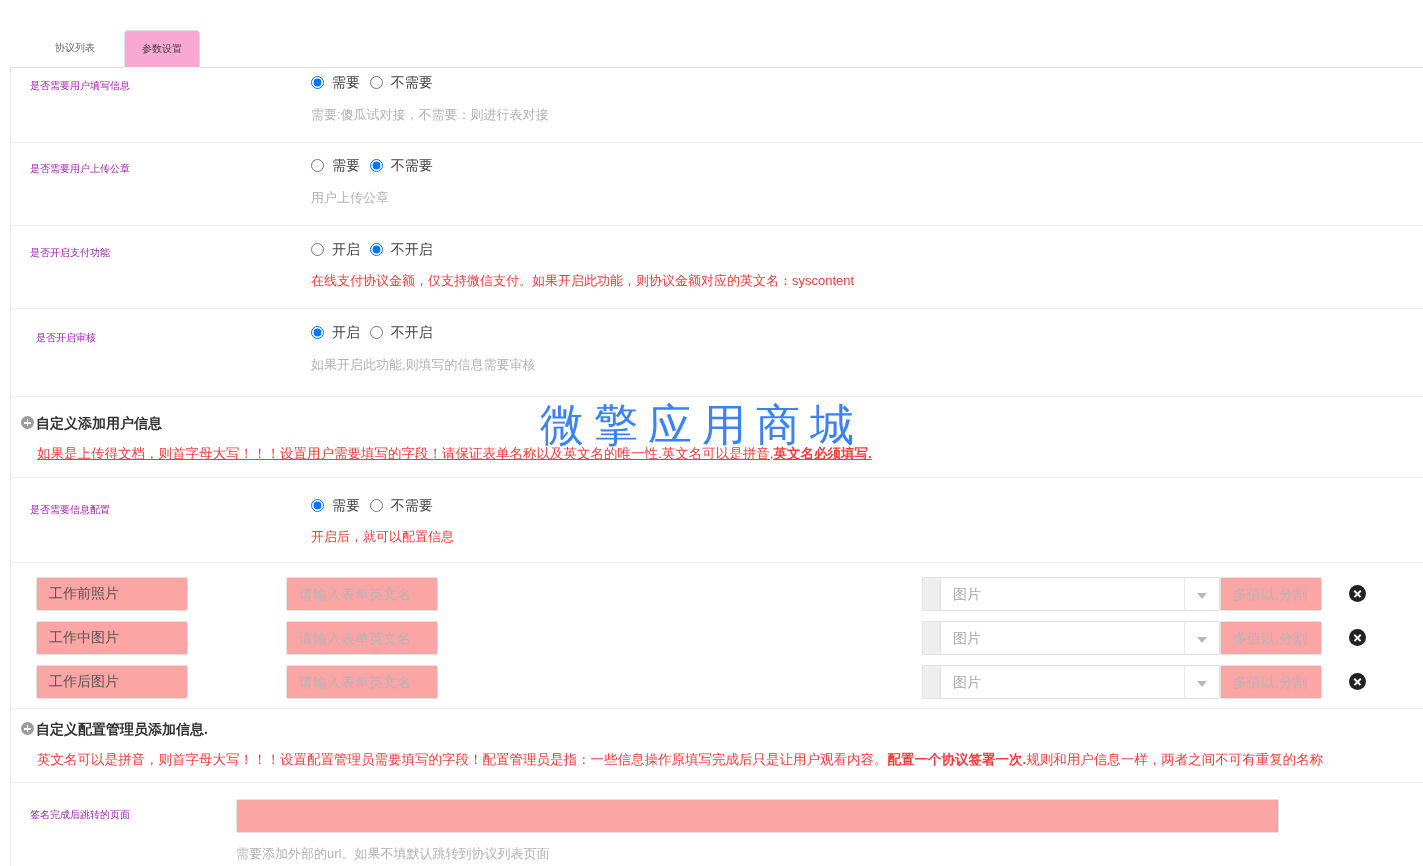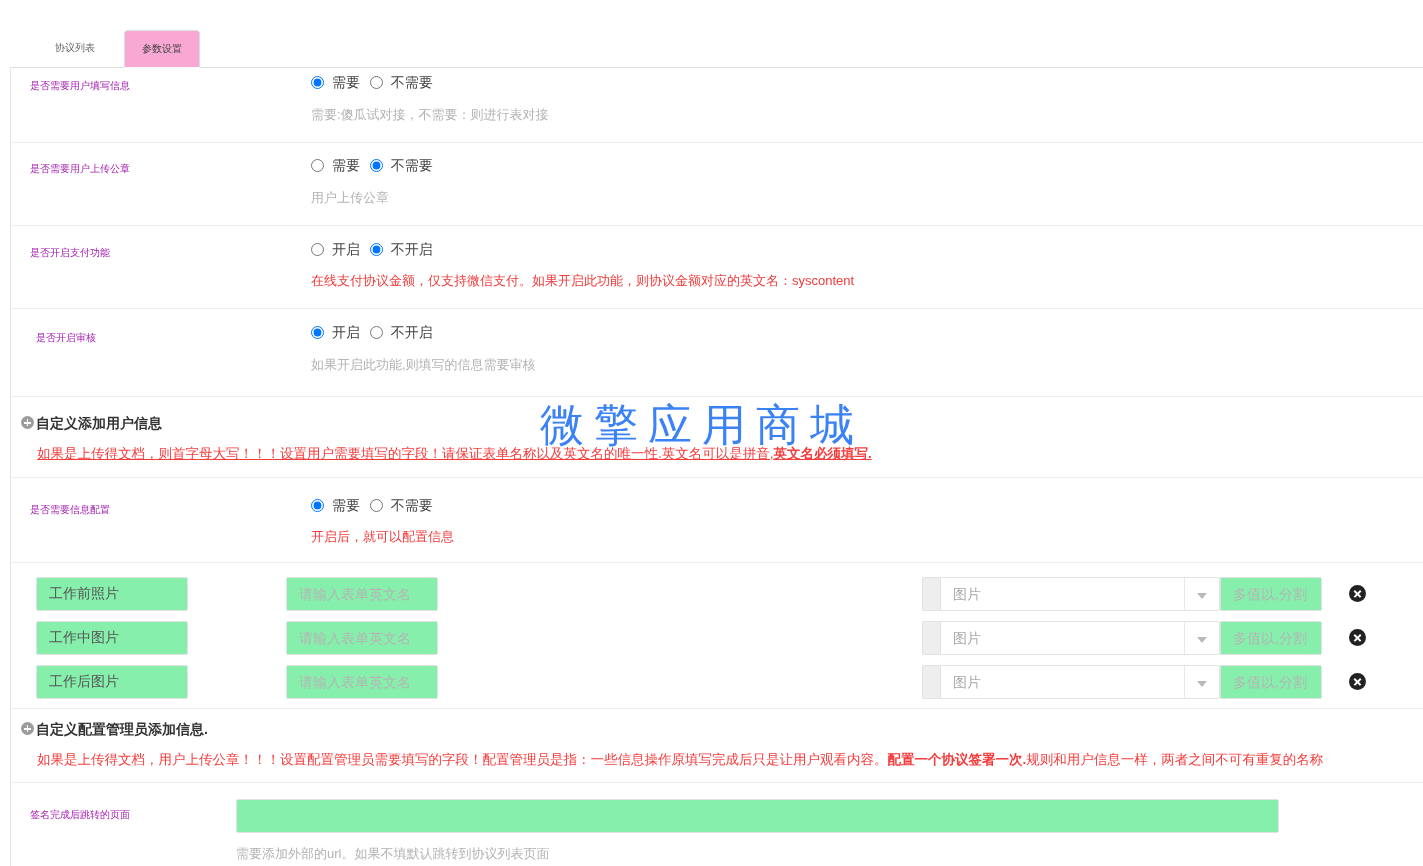--- a/index.html
+++ b/index.html
@@ -173,21 +173,21 @@
     z-index: 2;
   }
   .section-note b { font-weight: bold; }
 
   
   .inp {
     position: absolute;
     box-sizing: border-box;
     height: 34px;
     border: 1px solid #e2e2e2;
-    background: #86efac;
+    background: #fca5a5;
     font-family: "Liberation Sans", "DejaVu Sans", sans-serif;
     font-size: 14px;
     color: #555555;
     padding: 0 12px;
     border-radius: 2px;
     outline: none;
   }
   .inp::placeholder { color: #b5b5b5; }
 
   
@@ -381,19 +381,19 @@
 </div>
 <input class="inp" style="left: 1220px; top: 665px; width: 102px; border-radius: 0px 2px 2px 0px;" placeholder="多值以,分割">
 <div class="del-btn" style="left:1349px; top:673px;"></div>
 
 <div class="sep" style="top:708px;"></div>
 
 <div class="section-head" style="left:21px; top:721px;">
   <span class="plus-icon"></span><span>自定义配置管理员添加信息.</span>
 </div>
 <div class="section-note" style="left:37px; top:751px;">
-  <span>如果是上传得文档，用户上传公章！！！设置配置管理员需要填写的字段！配置管理员是指：一些信息操作原填写完成后只是让用户观看内容。</span><b>配置一个协议签署一次.</b><span>规则和用户信息一样，两者之间不可有重复的名称</span>
+  <span>英文名可以是拼音，则首字母大写！！！设置配置管理员需要填写的字段！配置管理员是指：一些信息操作原填写完成后只是让用户观看内容。</span><b>配置一个协议签署一次.</b><span>规则和用户信息一样，两者之间不可有重复的名称</span>
 </div>
 <div class="sep" style="top:782px;"></div>
 
 <div class="field-label" style="left:30px; top:808px;">签名完成后跳转的页面</div>
 <input class="inp" style="left: 236px; top: 799px; width: 1043px;" placeholder="">
 <div class="help" style="left:236px; top:845px;">需要添加外部的url。如果不填默认跳转到协议列表页面</div>
 
 </body></html>

